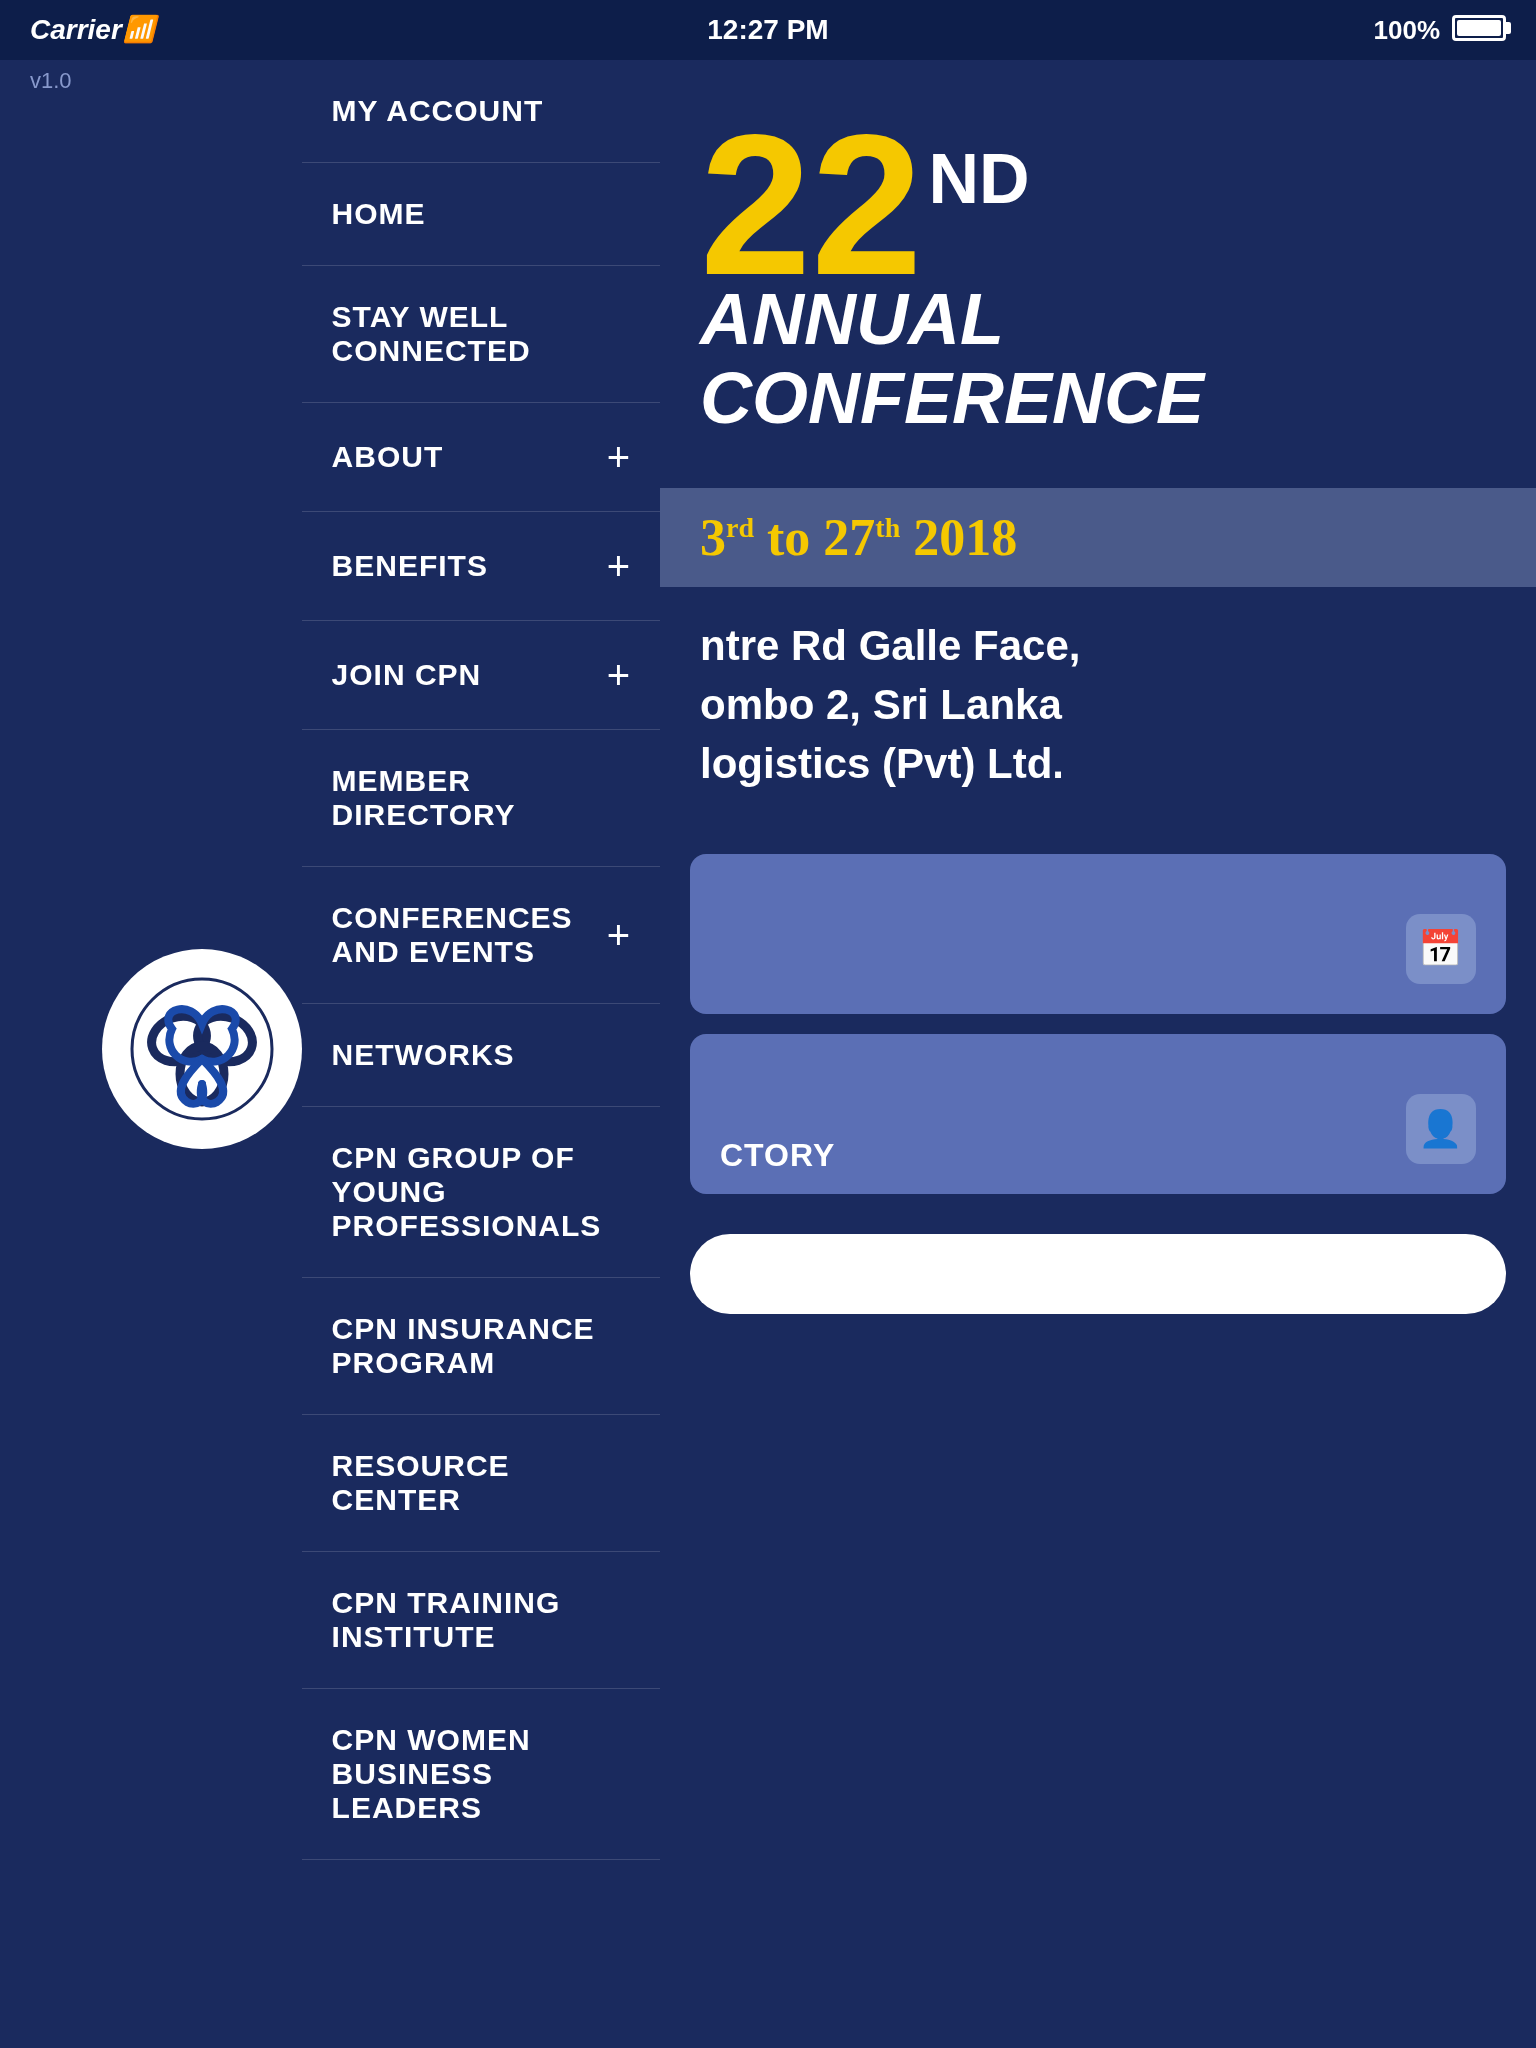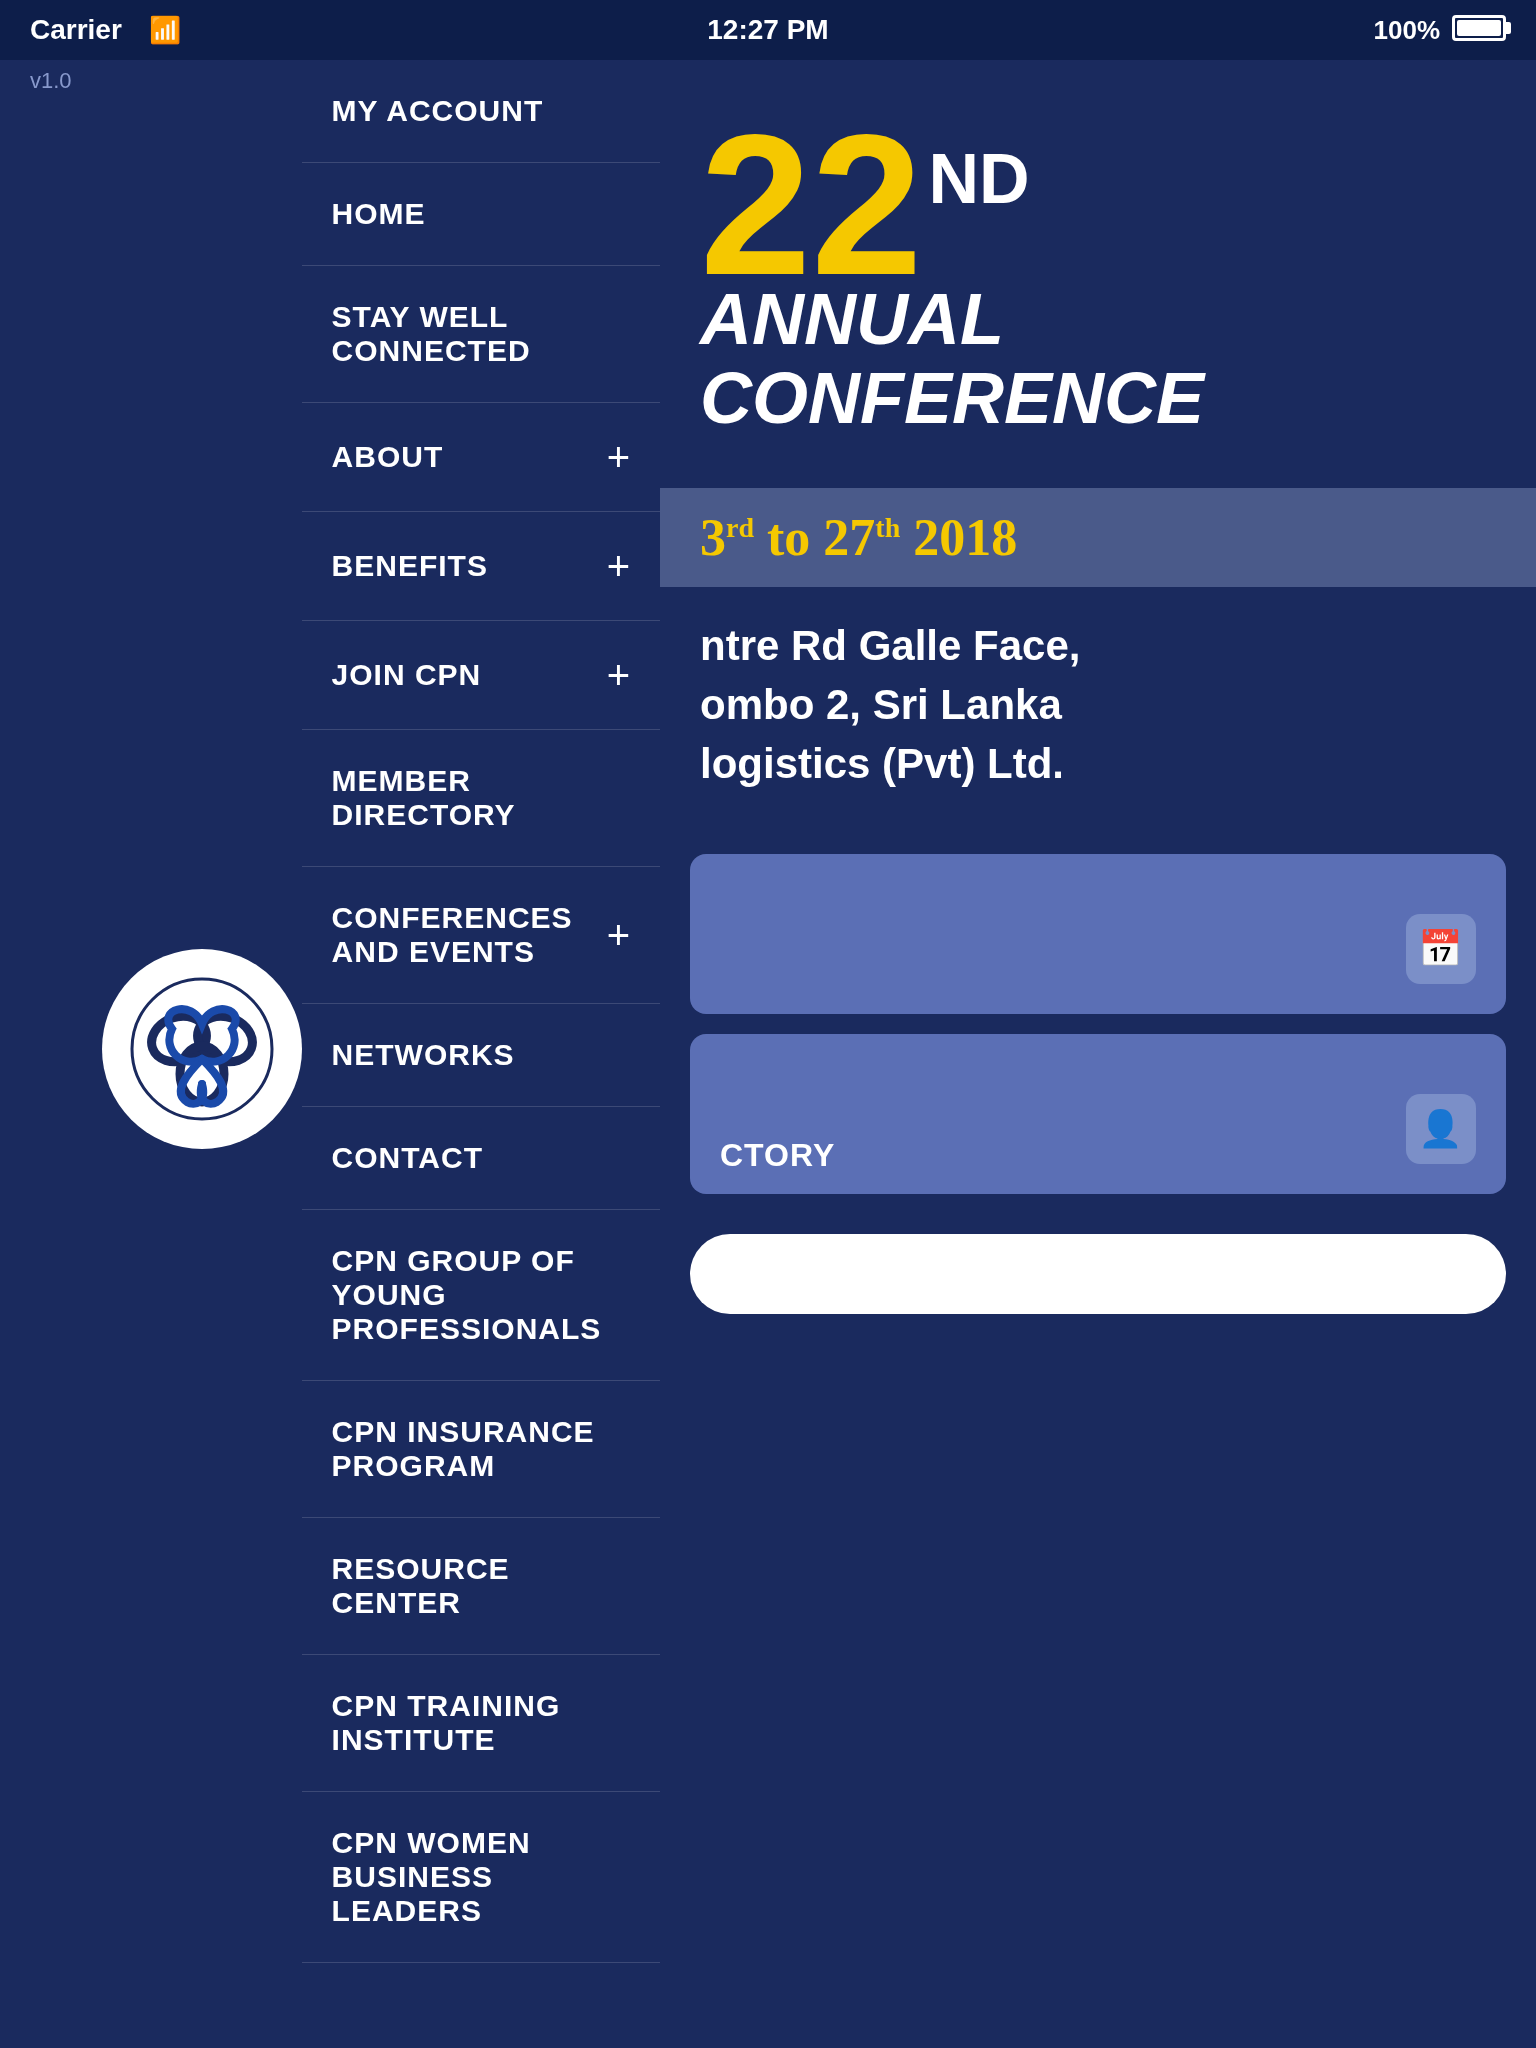--- a/index.html
+++ b/index.html
@@ -22,25 +22,25 @@
       display: flex;
       align-items: center;
       justify-content: space-between;
       padding: 0 30px;
       position: relative;
       z-index: 100;
     }
 
     .status-bar-left {
       display: flex;
-      align-items: center;
-      gap: 28px;
+      gap: 2px;
       color: white;
       font-size: 28px;
       font-weight: 600;
+      font-style: italic;
     }
 
     .wifi-icon {
       font-size: 26px;
     }
 
     .status-bar-center {
       color: white;
       font-size: 28px;
       font-weight: 600;
@@ -367,23 +367,20 @@
           <span class="nav-item-label">MEMBER DIRECTORY</span>
         </div>
         <div class="nav-item">
           <span class="nav-item-label">CONFERENCES AND EVENTS</span>
           <span class="nav-item-plus">+</span>
         </div>
         <div class="nav-item">
           <span class="nav-item-label">NETWORKS</span>
         </div>
         <div class="nav-item">
-          <span class="nav-item-label">CONTACT</span>
-        </div>
-        <div class="nav-item">
           <span class="nav-item-label">CPN GROUP OF YOUNG PROFESSIONALS</span>
         </div>
         <div class="nav-item">
           <span class="nav-item-label">CPN INSURANCE PROGRAM</span>
         </div>
         <div class="nav-item">
           <span class="nav-item-label">RESOURCE CENTER</span>
         </div>
         <div class="nav-item">
           <span class="nav-item-label">CPN TRAINING INSTITUTE</span>

